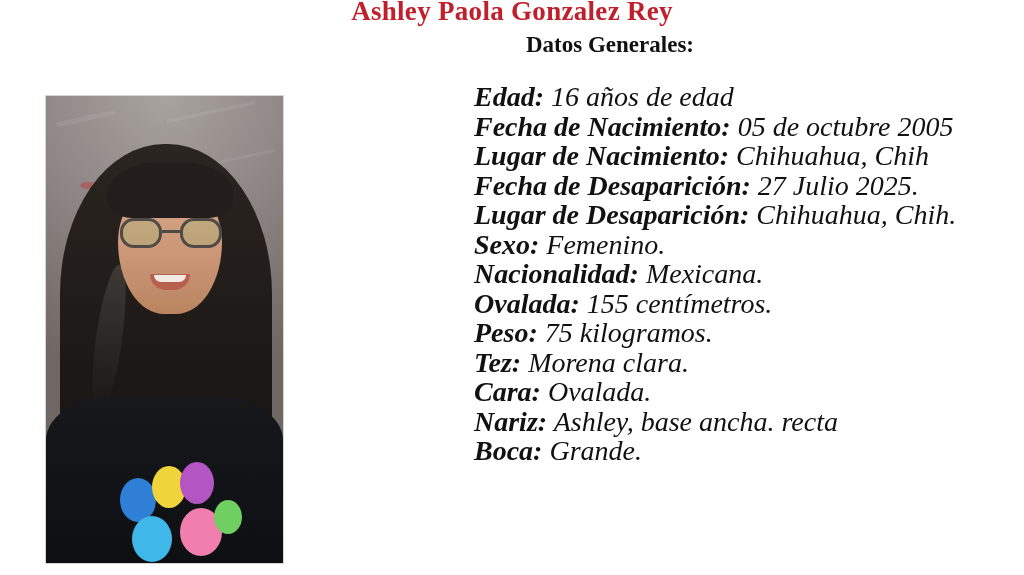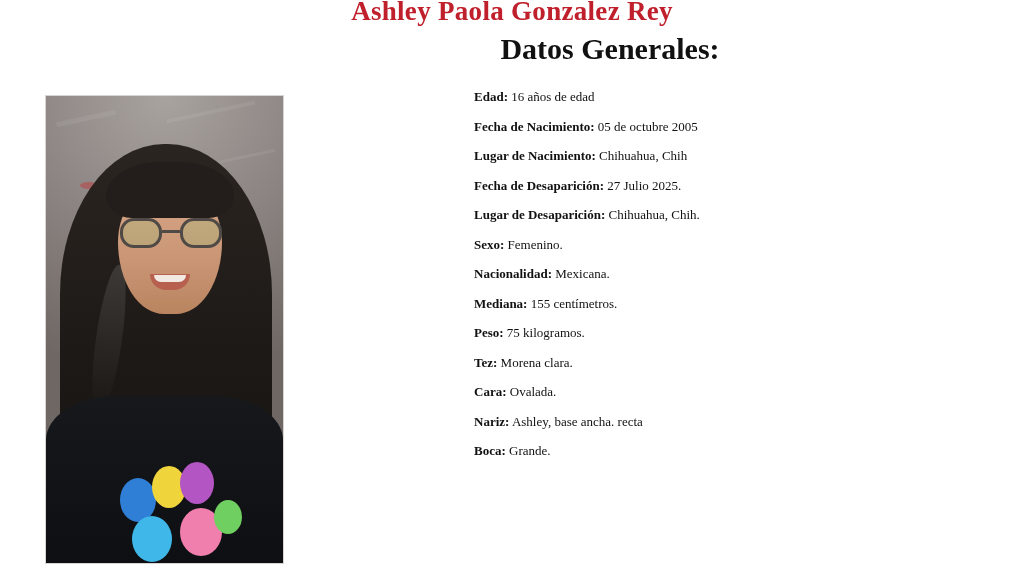--- a/index.html
+++ b/index.html
@@ -38,21 +38,21 @@
     white-space: nowrap;
   }
 
   
   .section-heading {
     position: absolute;
     top: 32px;
     left: 330px;
     width: 560px;
     text-align: center;
-    font-size: 30px;
+    font-size: 23px;
     font-weight: bold;
     color: #111111;
     font-family: "Liberation Serif", serif;
   }
 
   
   .photo-wrap {
     position: absolute;
     left: 45px;
     top: 95px;
@@ -192,25 +192,26 @@
   .bear.b6 { left: 168px; top: 404px; width: 28px; height: 34px; background: #6fcf60; }
 
   
   .details {
     position: absolute;
     left: 474px;
     top: 82px;
     width: 530px;
   }
   .detail-row {
-    font-size: 13px;
+    font-size: 28px;
     line-height: 29.5px;
     color: #111111;
     white-space: nowrap;
     font-family: "Liberation Serif", serif;
+    font-style: italic;
   }
   .detail-label {
     font-weight: bold;
   }
   .detail-value {
     font-weight: normal;
   }
 
   
   .edge {
@@ -290,21 +291,21 @@
     </div>
     <div class="detail-row">
       <span class="detail-label">Sexo:</span>
       <span class="detail-value">Femenino.</span>
     </div>
     <div class="detail-row">
       <span class="detail-label">Nacionalidad:</span>
       <span class="detail-value">Mexicana.</span>
     </div>
     <div class="detail-row">
-      <span class="detail-label">Mediana:</span>
+      <span class="detail-label">Ovalada:</span>
       <span class="detail-value">155 centímetros.</span>
     </div>
     <div class="detail-row">
       <span class="detail-label">Peso:</span>
       <span class="detail-value">75 kilogramos.</span>
     </div>
     <div class="detail-row">
       <span class="detail-label">Tez:</span>
       <span class="detail-value">Morena clara.</span>
     </div>

